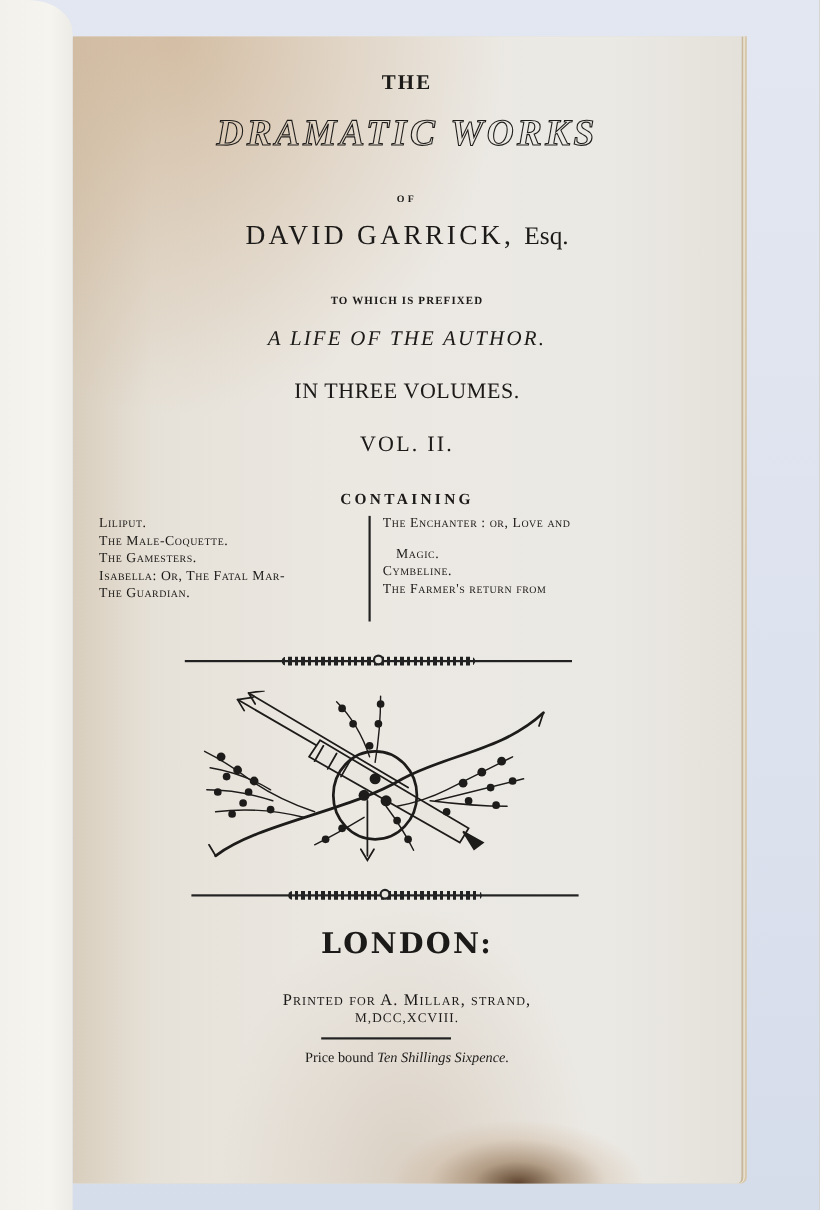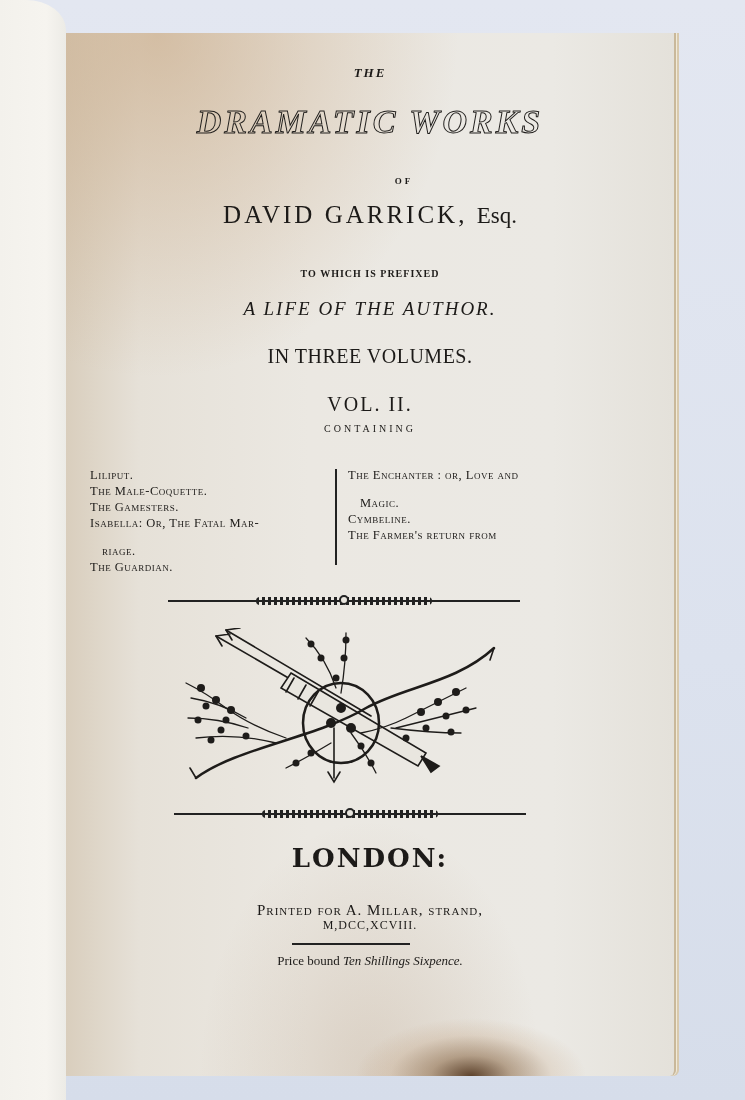--- a/index.html
+++ b/index.html
@@ -26,31 +26,31 @@
       linear-gradient(90deg,#d9cebd 0%,#e6e1d8 12%,#ebe8e2 40%,#ebe9e4 80%,#e4e1da 100%);
     border-right:2px solid #c9b89a;
     border-bottom-right-radius:6px;
     box-shadow:1px 0 0 #f0ead9, 3px 0 0 #d8c9ad;
   }
   .stain {
     position:absolute; left:290px; top:985px; width:230px; height:58px;
     background:radial-gradient(ellipse 50% 100% at 50% 100%, rgba(70,40,15,0.85) 0%, rgba(120,80,40,0.45) 35%, rgba(170,120,70,0.15) 70%, rgba(170,120,70,0) 100%);
   }
   .center { position:absolute; left:0; width:100%; text-align:center; color:#1c1a18; }
-  .t-the { top:32px; font-size:13px; letter-spacing:2px; font-weight:bold;font-style:italic; }
+  .t-the { top:32px; font-size:19px; letter-spacing:2px; font-weight:bold; }
   .t-dramatic { top:70px; font-size:34px; font-style:italic; letter-spacing:3px;
     color:transparent; -webkit-text-stroke:1px #1e1c1a; font-weight:bold; }
-  .t-of { top:143px; font-size:9px; letter-spacing:3px; font-weight:bold;margin-left:34px; }
+  .t-of { top:143px; font-size:9px; letter-spacing:3px; font-weight:bold; }
   .t-author { top:168px; font-size:25px; letter-spacing:3px; }
   .t-author .esq { font-size:23px; letter-spacing:0; }
   .t-prefixed { top:235px; font-size:10px; letter-spacing:1px; font-weight:bold; }
   .t-life { top:265px; font-size:19px; font-style:italic; letter-spacing:2px; }
   .t-volumes { top:312px; font-size:20px; letter-spacing:0.5px; }
   .t-vol { top:360px; font-size:20px; letter-spacing:2px; }
-  .t-containing { top:390px; font-size:10px; letter-spacing:3px; font-weight:normal; }
+  .t-containing { top:414px; font-size:14px; letter-spacing:3px; font-weight:bold; }
   .contents { position:absolute; top:434px; left:24px; width:560px; height:105px; color:#1c1a18; }
   .col-left { position:absolute; left:0; top:0; width:246px; font-size:12.5px; line-height:16px; font-variant:small-caps; letter-spacing:0.5px; }
   .col-right { position:absolute; left:258px; top:0; width:300px; font-size:12.5px; line-height:16px; font-variant:small-caps; letter-spacing:0.5px; }
   .divider-v { position:absolute; left:245px; top:2px; width:2px; height:96px; background:#222; }
   .indent { padding-left:12px;margin-top:12px; }
   .rule-orn { position:absolute; height:10px; }
   .rule-orn .bar { position:absolute; left:0; right:0; top:4px; height:2px; background:#222; }
   .rule-orn .vine { position:absolute; left:25%; right:25%; top:1px; height:8px;
     background:repeating-linear-gradient(90deg,#222 0 3px,transparent 3px 6px); border-radius:4px; }
   .rule-orn .rose { position:absolute; left:50%; top:-1px; width:10px; height:10px; margin-left:-5px; border:2px solid #222; border-radius:50%; background:#e9e6df; box-sizing:border-box; }
@@ -85,21 +85,20 @@
   <div class="center t-volumes">IN THREE VOLUMES.</div>
   <div class="center t-vol">VOL. II.</div>
   <div class="center t-containing">CONTAINING</div>
 
   <div class="contents">
     <div class="col-left">
       <div>Liliput.</div>
       <div>The Male-Coquette.</div>
       <div>The Gamesters.</div>
       <div>Isabella: Or, The Fatal Mar-</div>
-      <div class="indent">riage.</div>
       <div>The Guardian.</div>
     </div>
     <div class="divider-v"></div>
     <div class="col-right">
       <div>The Enchanter : or, Love and</div>
       <div class="indent">Magic.</div>
       <div>Cymbeline.</div>
       <div>The Farmer's return from</div>
     </div>
   </div>

